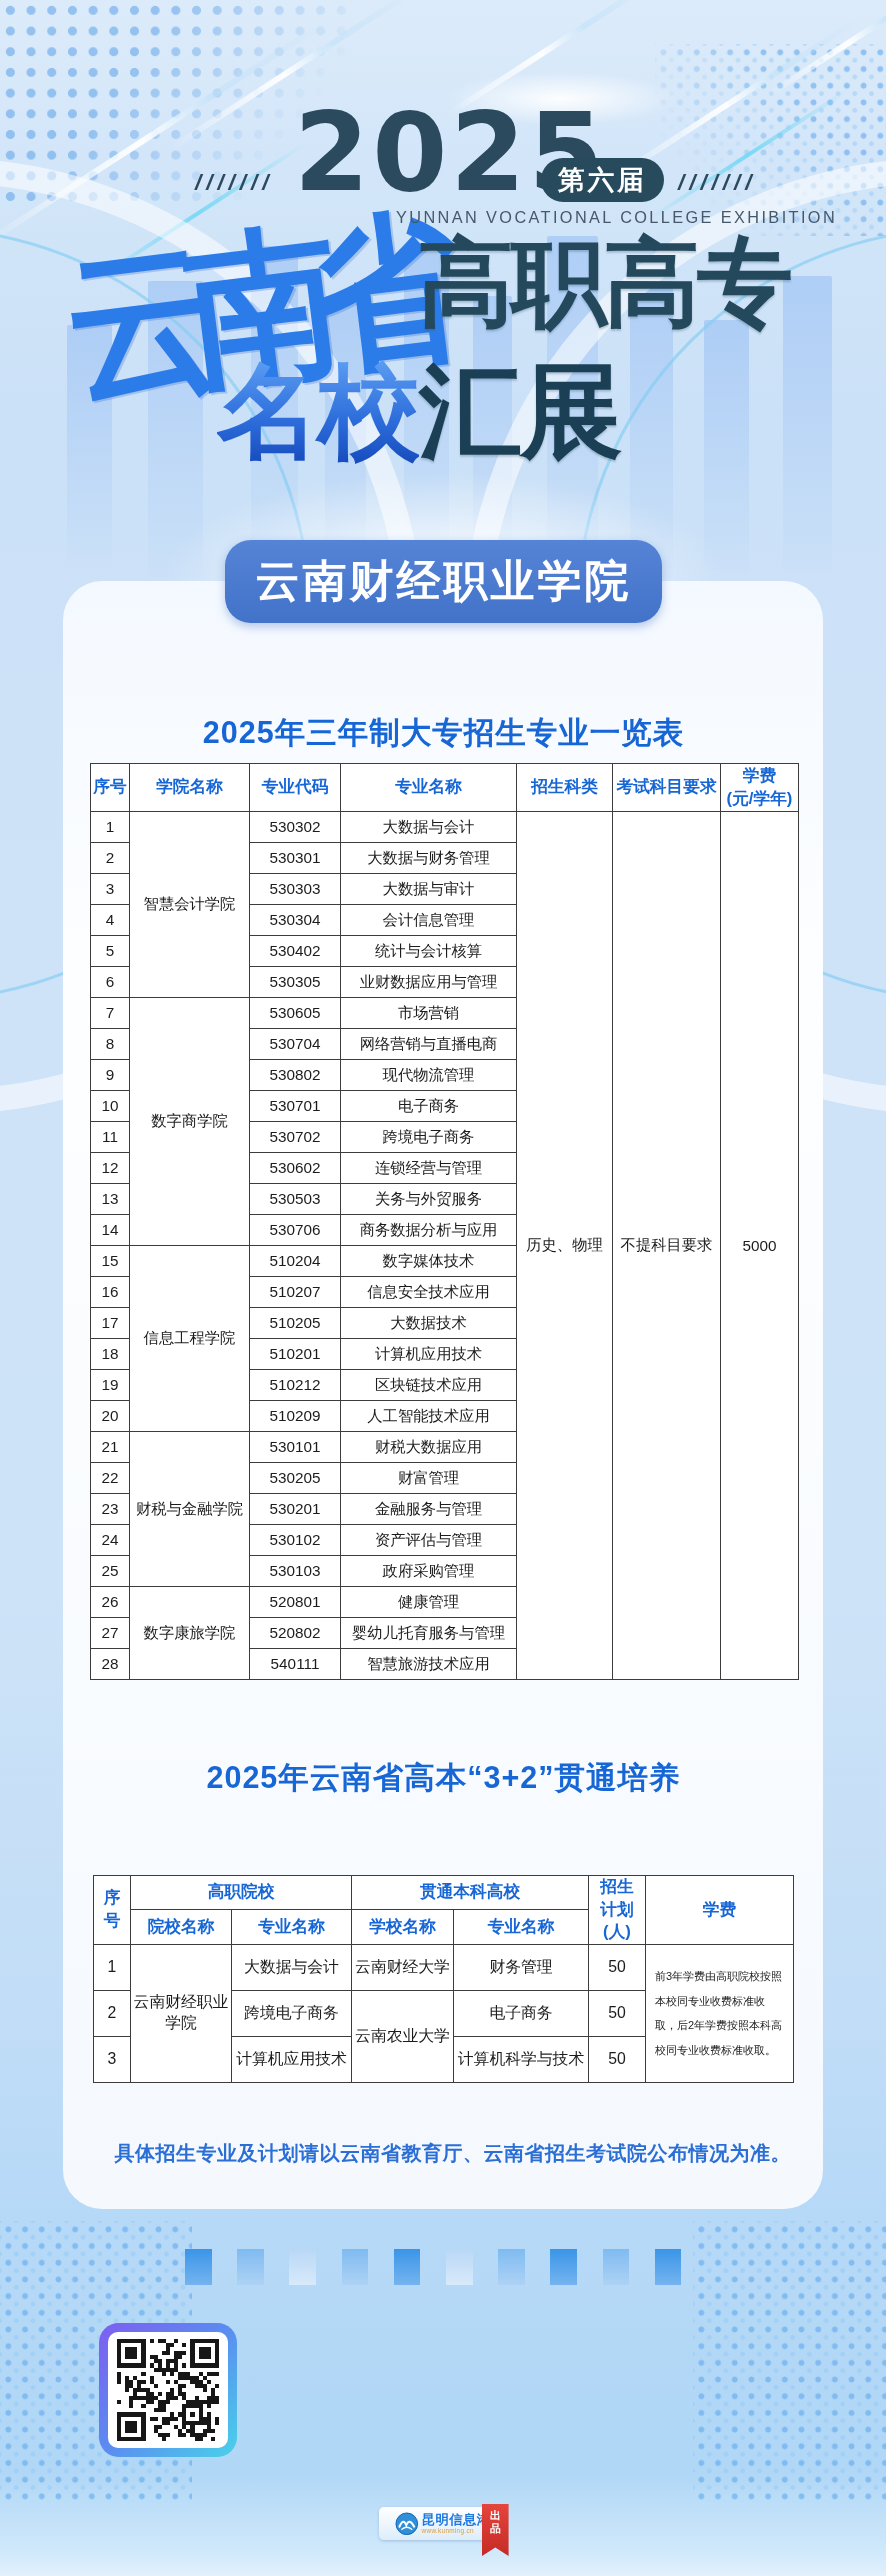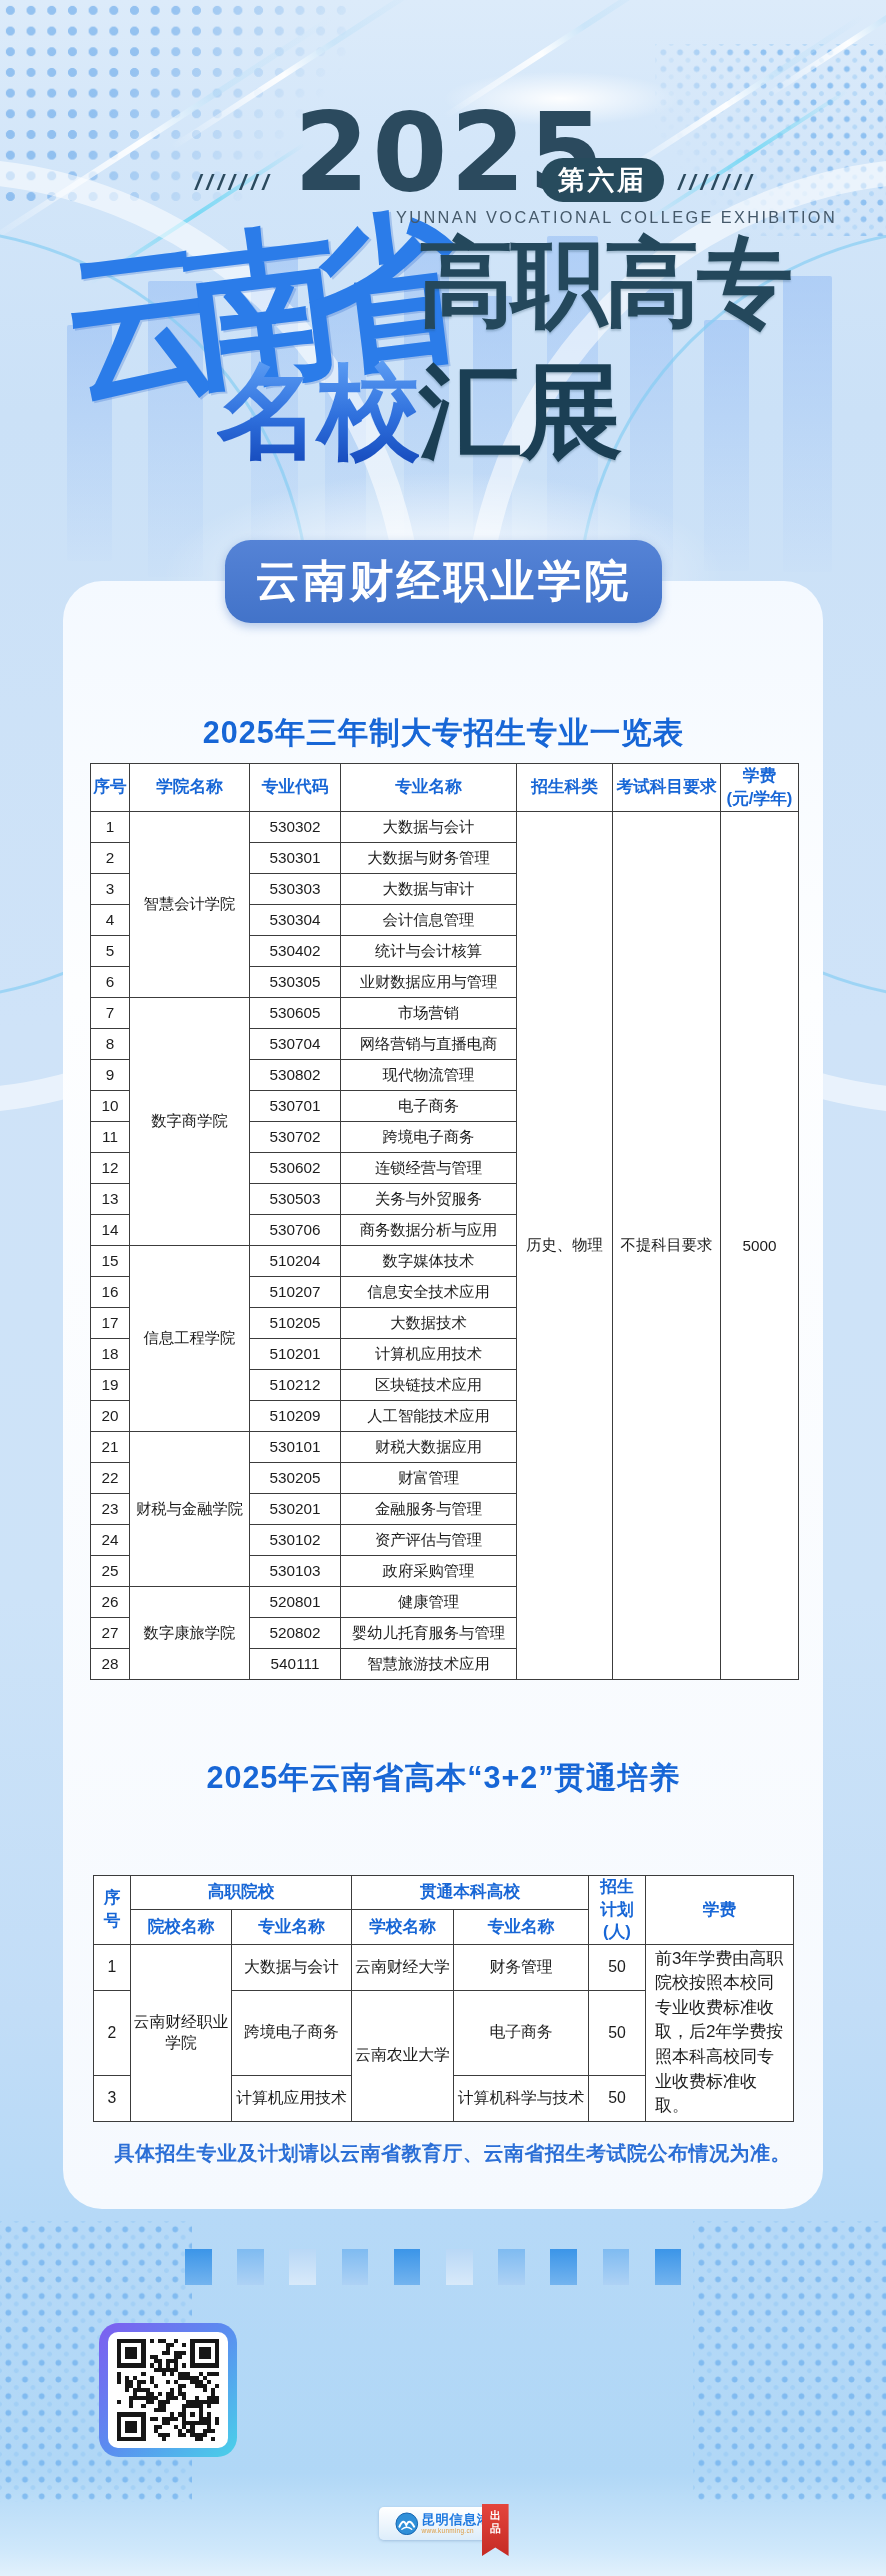--- a/index.html
+++ b/index.html
@@ -66,21 +66,21 @@
   table{border-collapse:collapse;table-layout:fixed;z-index:4;position:absolute;background:#fff;}
   th,td{border:1px solid #3c3c3c;text-align:center;vertical-align:middle;padding:0 2px;
     overflow:hidden;}
   th{color:#1766d6;font-size:16.7px;font-weight:700;white-space:pre-line;line-height:1.35;}
   .t1{left:90px;top:763px;width:708px;}
   .t1 th{height:47px;}
   .t1 td{height:30px;font-size:15.3px;color:#1c1c1c;}
   .t2{left:93px;top:1875px;width:701px;}
   .t2 th{height:31.5px;}
   .t2 td{height:45px;font-size:15.8px;color:#1c1c1c;}
-  .t2 td.tuition-note{text-align:left;font-size:17px;line-height:24.6px;padding:2px 8.9px;}
+  .t2 td.tuition-note{text-align:left;font-size:11px;line-height:24.6px;padding:2px 8.9px;}
   
   .notice{left:94px;top:2118px;z-index:4;width:697px;font-size:20px;font-weight:600;
     color:#2b6fd6;line-height:31.5px;letter-spacing:0.5px;text-align:right;}
   
   .bars{left:185px;top:2249px;z-index:2;display:flex;gap:25.6px;position:absolute;}
   .bar{width:26.6px;height:36px;}
   .bar.g1{background:linear-gradient(180deg,#3b95e8,#74b4ef);}
   .bar.g2{background:linear-gradient(180deg,#7fbbf1,#aed2f5);}
   .bar.g3{background:linear-gradient(180deg,#b9d8f6,#d8eafa);}
   

